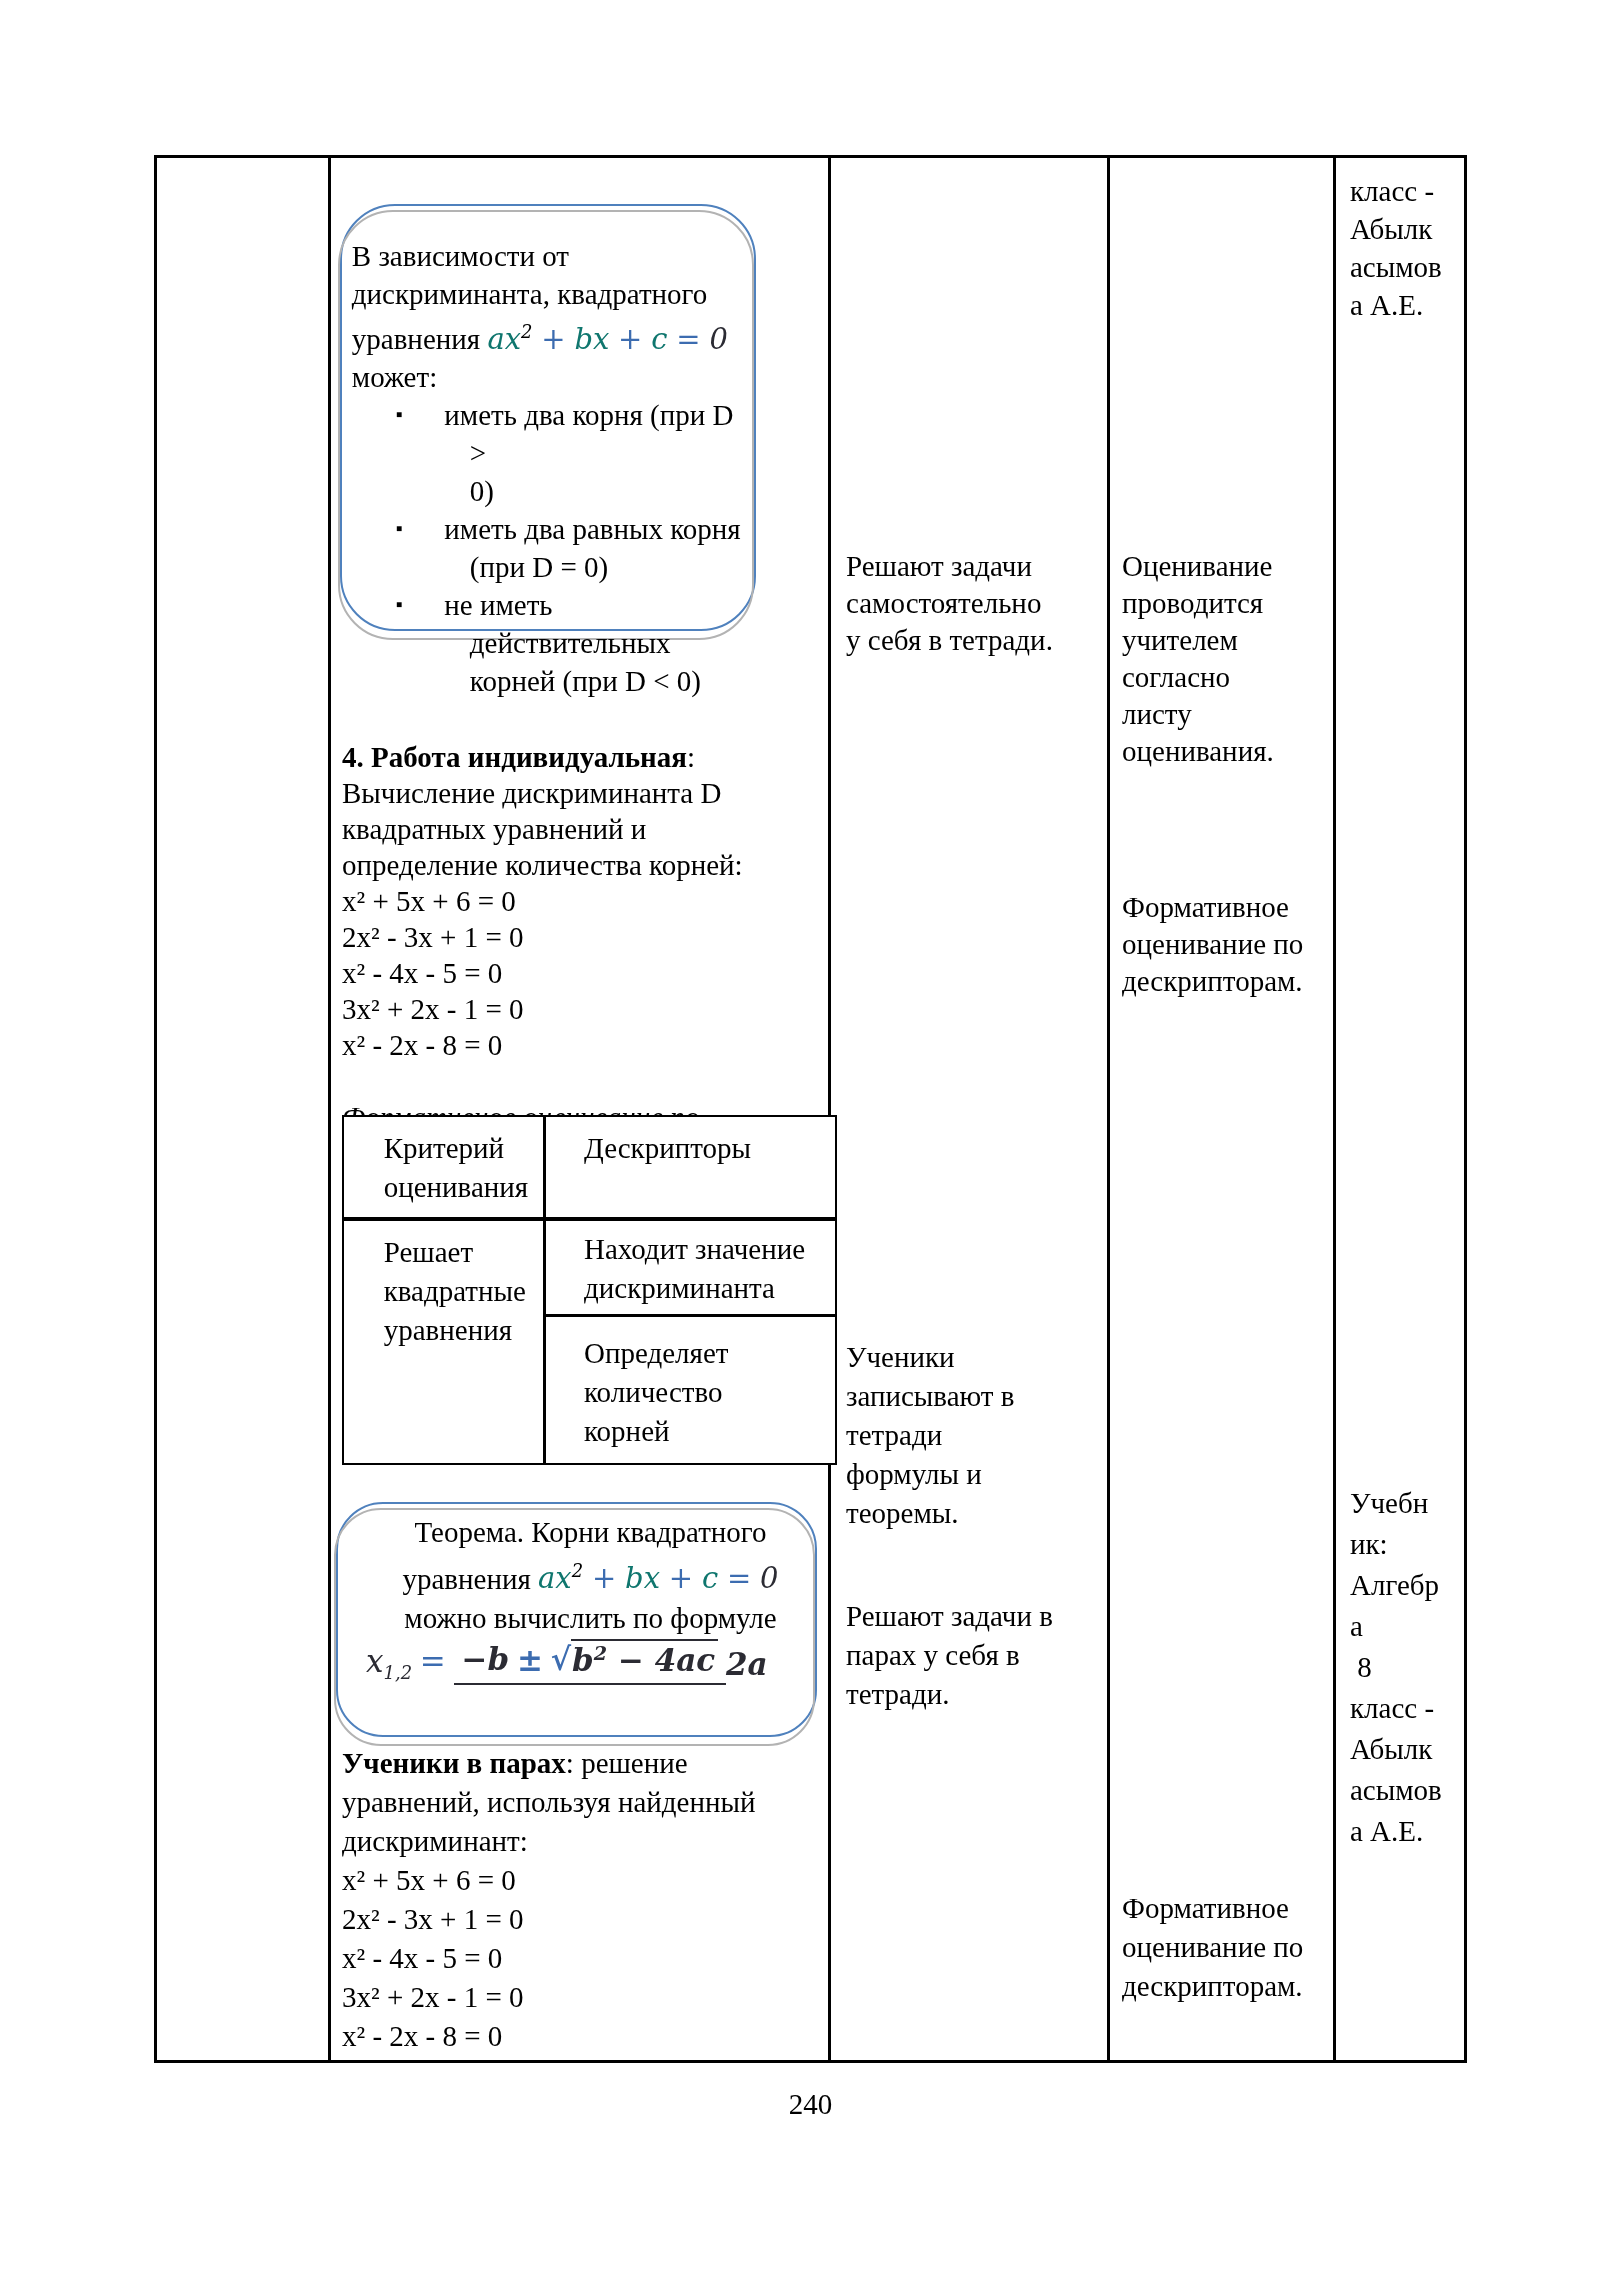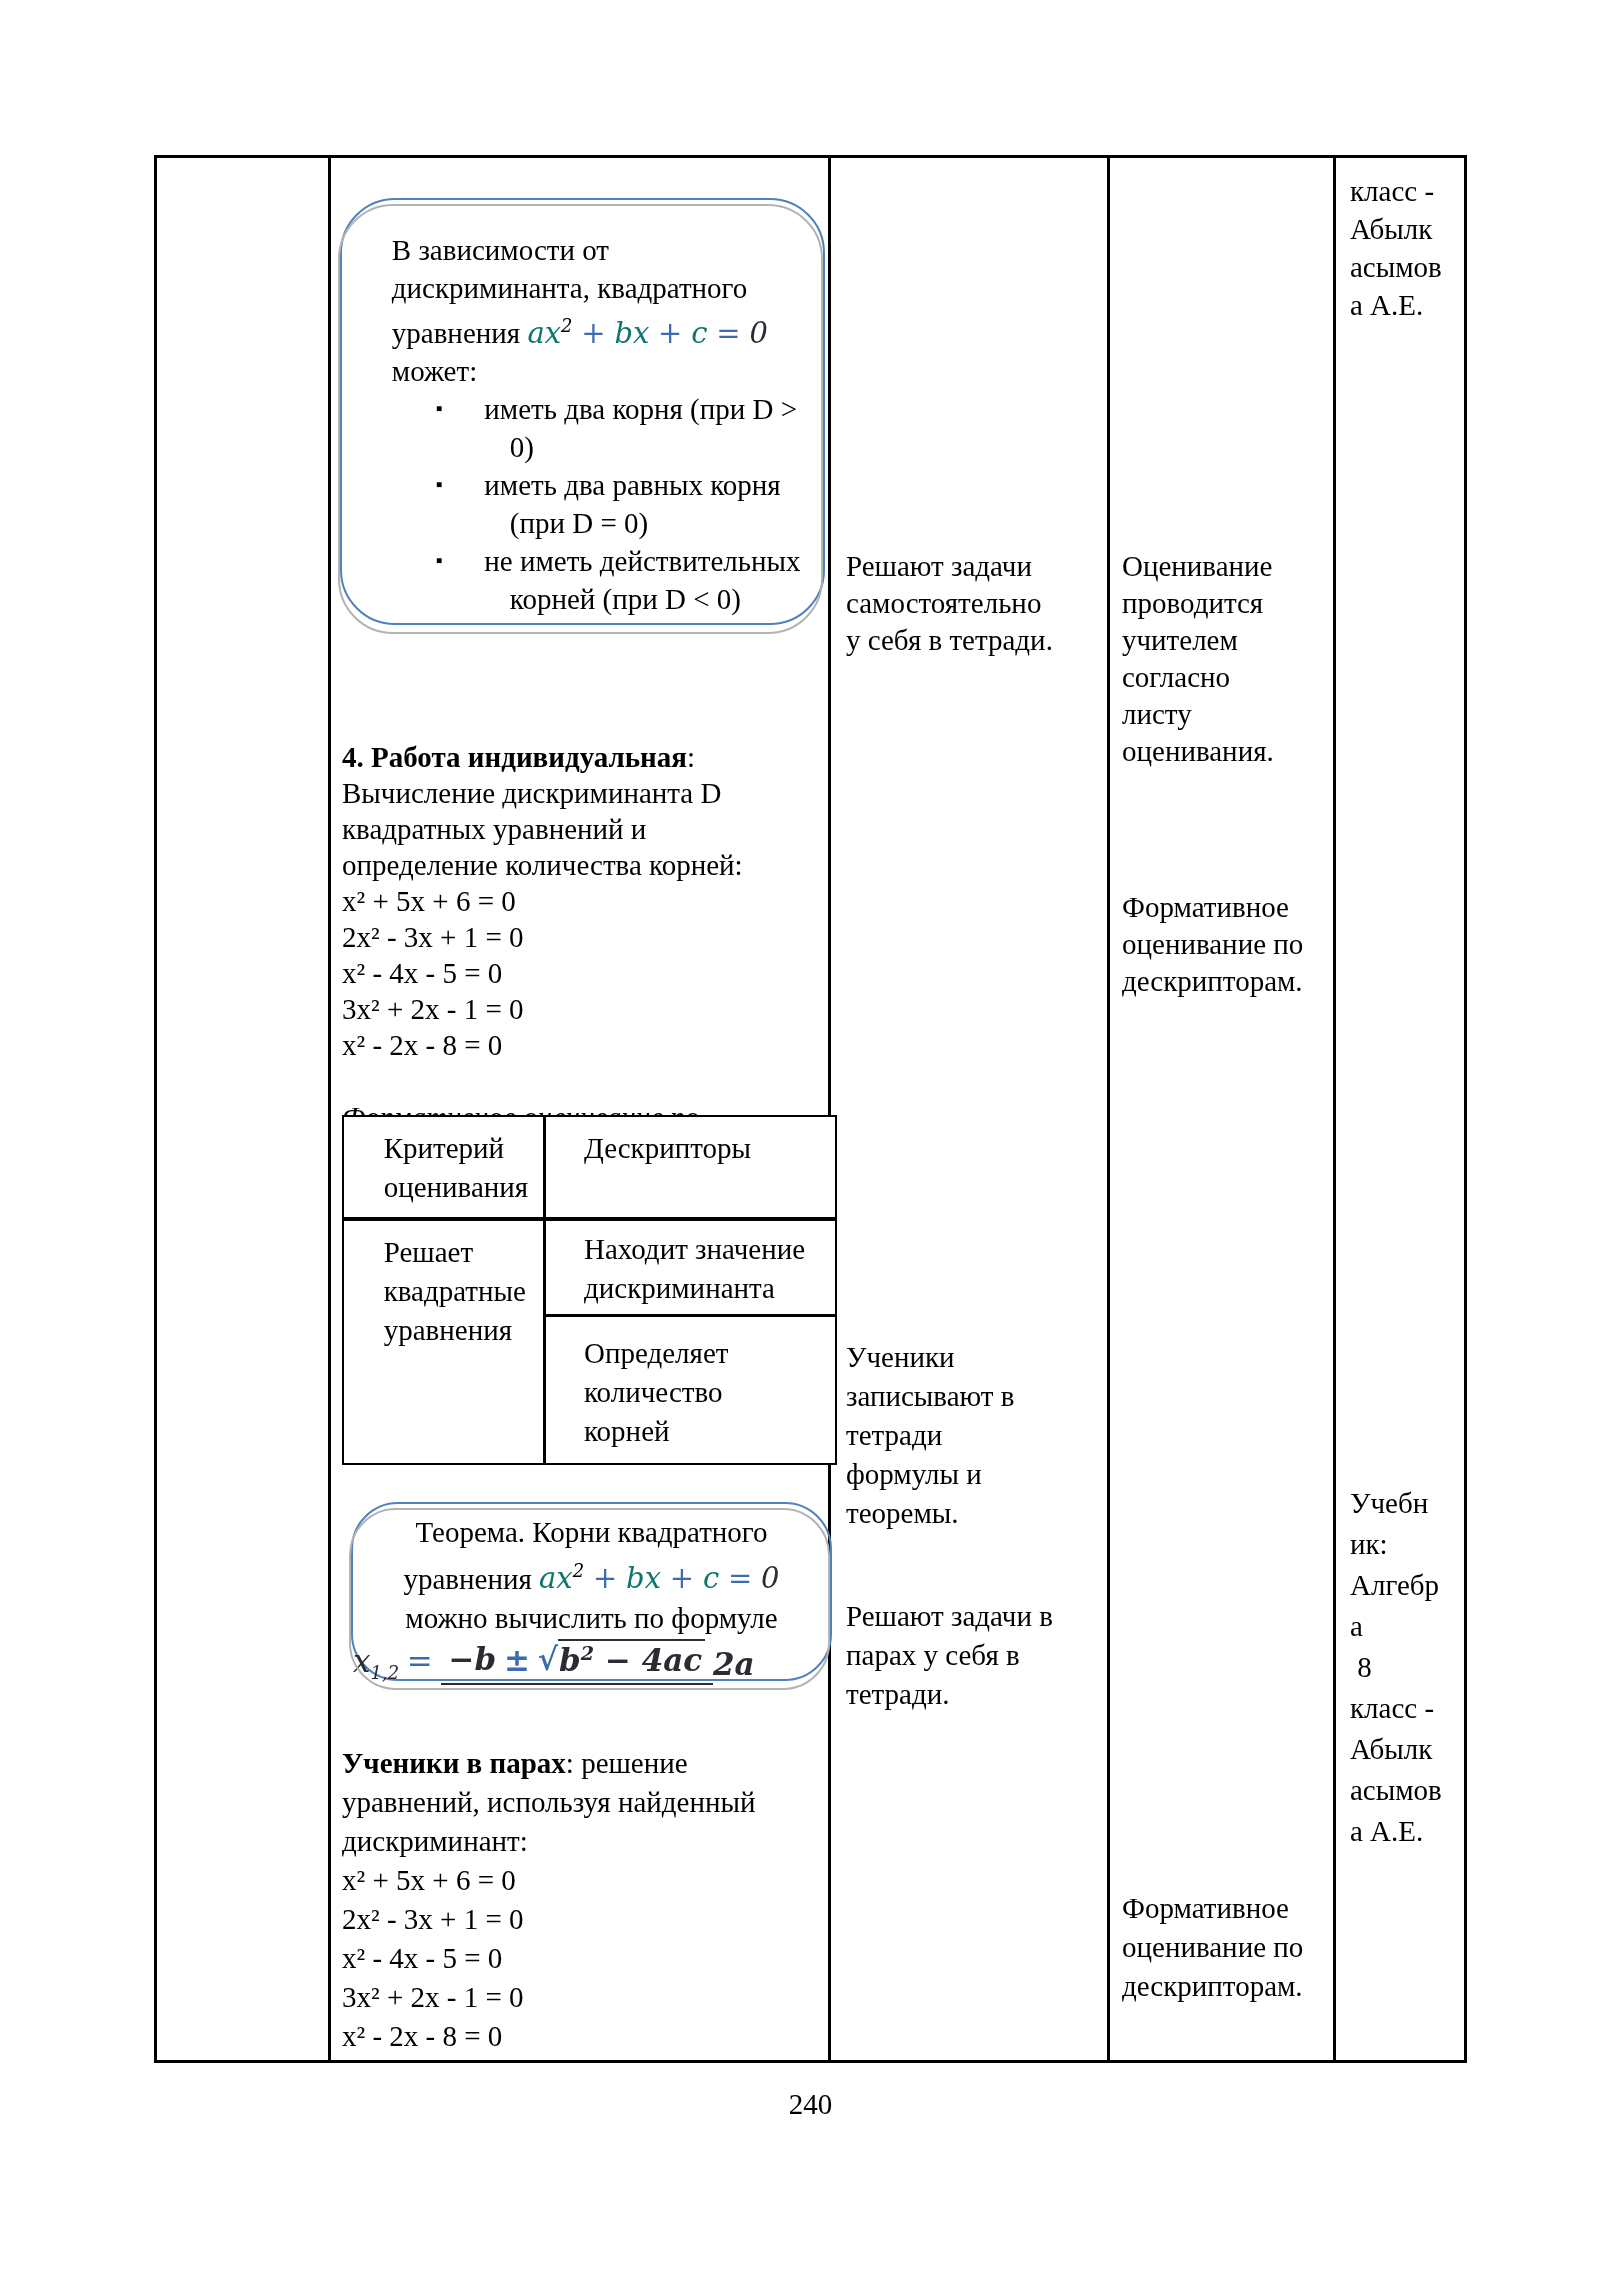--- a/index.html
+++ b/index.html
@@ -19,34 +19,34 @@
 
   
   .callout {
     position:absolute; border:2.9px solid #4f81bd; box-sizing:border-box;
   }
   .callout::before {
     content:''; position:absolute; pointer-events:none;
     left:-3.9px; top:3.9px; right:0px; bottom:-10.8px;
     border:2.5px solid #b3b3b3;
   }
-  .box1 { left:183px; top:40px; width:485px; height:427px; border-radius:55px;padding-left:40px; }
+  .box1 { left:183px; top:46px; width:416px; height:427px; border-radius:55px; }
   .box1::before { border-radius:55px; }
   .box1-text { padding:31px 5.9px 0 9.8px; line-height:38px; white-space:pre-line; }
   .box1 ul { list-style:none; margin:0; padding:0 0 0 9.8px; }
   .box1 li {
     position:relative; padding-left:118px; text-indent:-25.5px;
     line-height:38px; white-space:pre-line;
   }
   .box1 li::before {
     content:'▪'; position:absolute; left:44px; top:0px;
     font-size:19.6px; text-indent:0;
   }
 
-  .box2 { left:194px; top:1344px; width:481px; height:179px; border-radius:47px; }
+  .box2 { left:179px; top:1344px; width:481px; height:235px; border-radius:47px;padding-left:28px; }
   .box2::before { border-radius:47px; }
   .box2-text {
     padding-top:7.8px; line-height:40px; text-align:center; white-space:pre-line;
   }
 
   
   .eq { white-space:normal; font-style:italic; font-family:"DejaVu Serif",serif; }
   .eq .mv { color:#0f766e; }
   .eq .mo { color:#3c6cb0; margin:0 8.8px; }
   .eq .mn { color:#2b2b33; }

